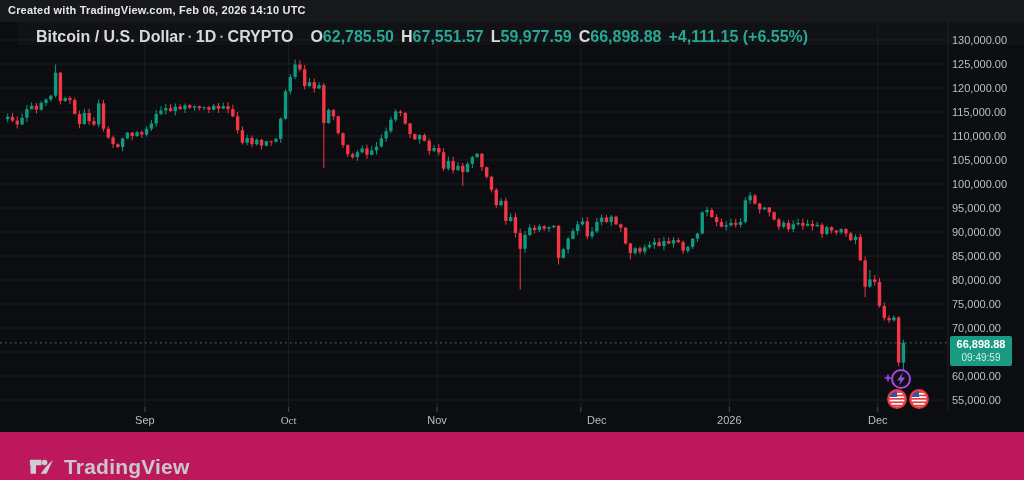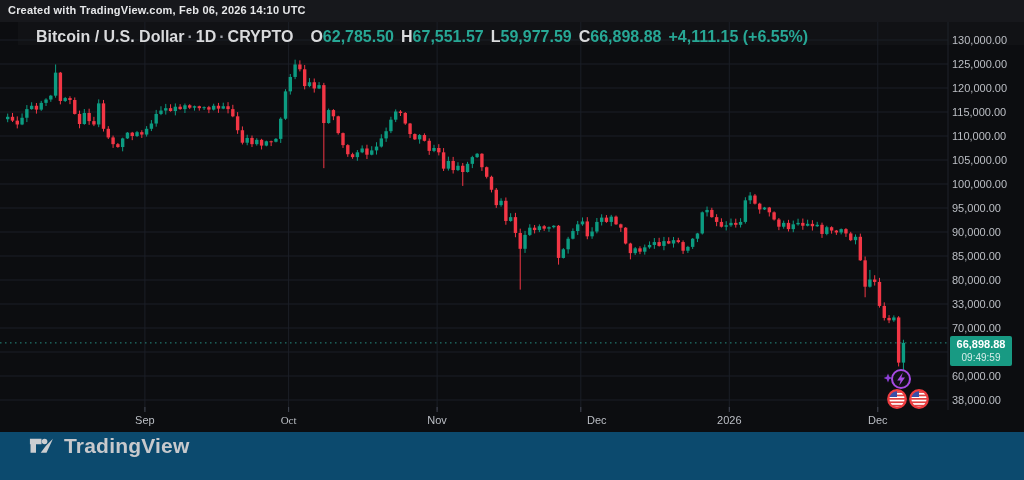--- a/index.html
+++ b/index.html
@@ -24,21 +24,21 @@
   .axis-label { position:absolute; font-size:11px; font-weight:400; color:#bcbfc5; z-index:3; }
   .price-label { width:62px; text-align:left; }
   .time-label { transform:translateX(-50%); }
 
   .price-badge { position:absolute; left:950px; top:336px; width:62px; height:30px; background:#189a83; border-radius:2px; z-index:5; text-align:center; }
   .price-badge .price { font-size:11px; font-weight:700; color:#ffffff; line-height:14px; margin-top:1px; }
   .price-badge .countdown { font-size:10px; font-weight:400; color:rgba(255,255,255,0.82); line-height:13px; }
 
   .event-icons { position:absolute; left:866px; top:360px; width:70px; height:50px; z-index:5; }
 
-  .bottom-bar { position:absolute; left:0; top:432px; width:1024px; height:48px; background:#0c4a6e; z-index:6; display:flex; align-items:flex-start; }
+  .bottom-bar { position:absolute; left:0; top:432px; width:1024px; height:48px; background:#be185d; z-index:6; display:flex; align-items:flex-end; }
   .tv-logo { display:flex; align-items:center; margin-left:28px; }
   .tv-logo .logo-text { color:#c8c9cc; font-size:21px; font-weight:700; margin-left:9px; letter-spacing:.2px; }
 </style>
 </head>
 <body>
 
 <div class="stage">
 
   <div class="top-bar">
     <span>Created with TradingView.com, Feb 06, 2026 14:10 UTC</span>
@@ -464,25 +464,25 @@
       <div class="axis-label price-label" style="left: 952px; top: 57.5px;">125,000.00</div>
       <div class="axis-label price-label" style="left: 952px; top: 81.5px;">120,000.00</div>
       <div class="axis-label price-label" style="left: 952px; top: 105.5px;">115,000.00</div>
       <div class="axis-label price-label" style="left: 952px; top: 129.5px;">110,000.00</div>
       <div class="axis-label price-label" style="left: 952px; top: 153.5px;">105,000.00</div>
       <div class="axis-label price-label" style="left: 952px; top: 177.5px;">100,000.00</div>
       <div class="axis-label price-label" style="left: 952px; top: 201.5px;">95,000.00</div>
       <div class="axis-label price-label" style="left: 952px; top: 225.5px;">90,000.00</div>
       <div class="axis-label price-label" style="left: 952px; top: 249.5px;">85,000.00</div>
       <div class="axis-label price-label" style="left: 952px; top: 273.5px;">80,000.00</div>
-      <div class="axis-label price-label" style="left: 952px; top: 297.5px;">33,000.00</div>
+      <div class="axis-label price-label" style="left: 952px; top: 297.5px;">75,000.00</div>
       <div class="axis-label price-label" style="left: 952px; top: 321.5px;">70,000.00</div>
       <div class="axis-label price-label" style="left: 952px; top: 345.5px;">65,000.00</div>
       <div class="axis-label price-label" style="left: 952px; top: 369.5px;">60,000.00</div>
-      <div class="axis-label price-label" style="left: 952px; top: 393.5px;">38,000.00</div>
+      <div class="axis-label price-label" style="left: 952px; top: 393.5px;">55,000.00</div>
       <div class="axis-label time-label" style="left: 144.91px; top: 414px;">Sep</div>
       <div class="axis-label time-label" style="left: 288.61px; top: 414px; font-family: Liberation Serif, serif;">Oct</div>
       <div class="axis-label time-label" style="left: 437.1px; top: 414px;">Nov</div>
       <div class="axis-label time-label" style="left: 580.8px; top: 414px; margin-left: 16px;">Dec</div>
       <div class="axis-label time-label" style="left: 729.29px; top: 414px;">2026</div>
       <div class="axis-label time-label" style="left: 877.78px; top: 414px;">Dec</div>
     </div>
 
   <div class="price-badge">
     <div class="price">66,898.88</div>

